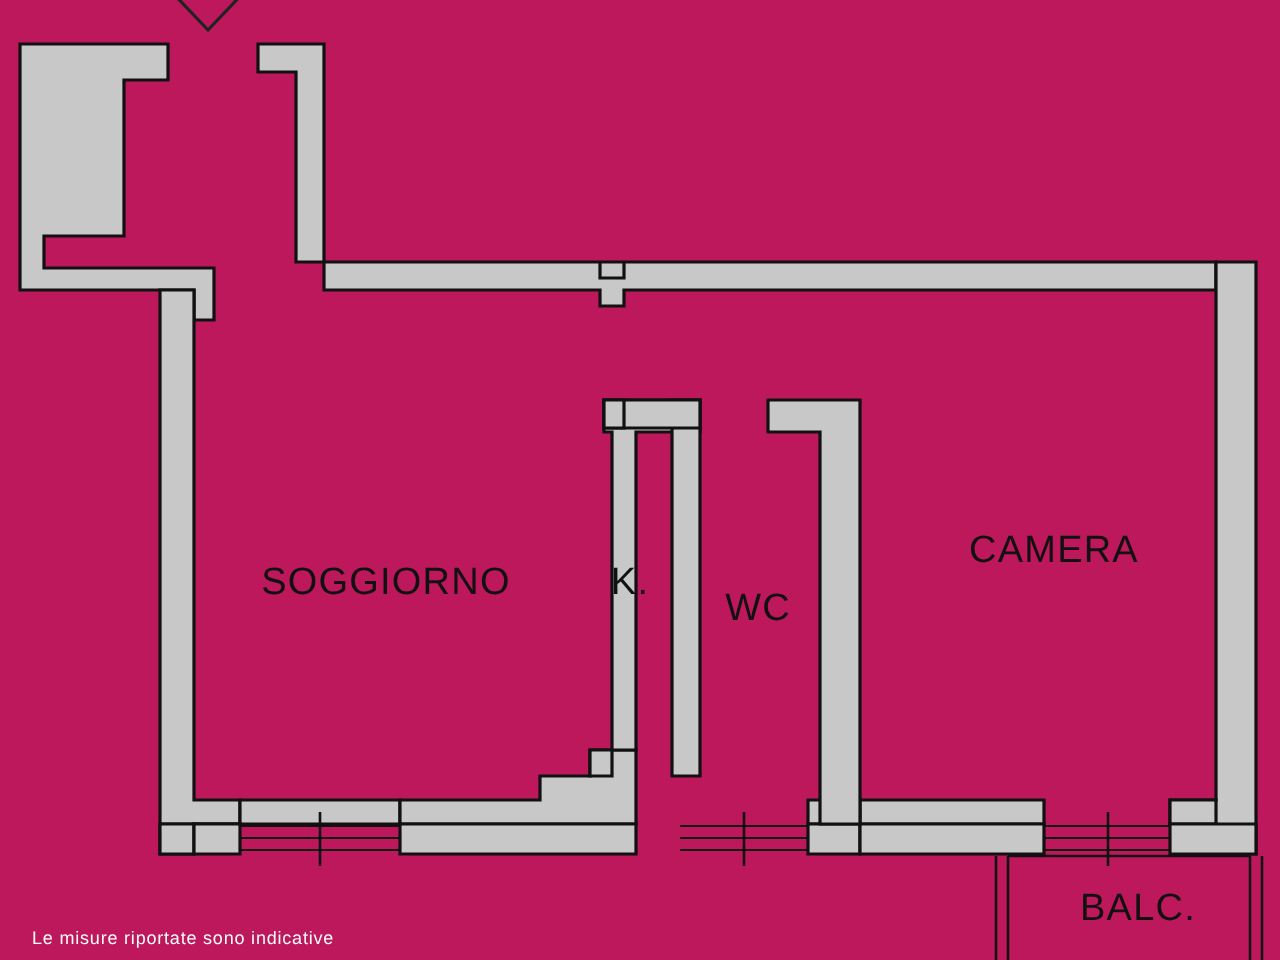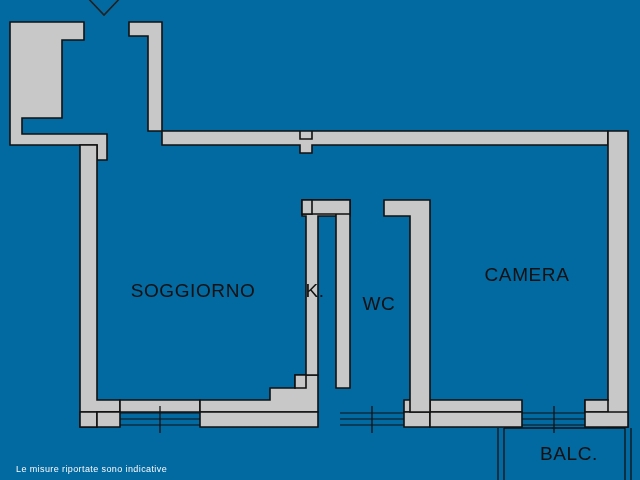--- a/index.html
+++ b/index.html
@@ -10,21 +10,21 @@
   body {
     width: 640px;
     height: 480px;
     overflow: hidden;
     font-family: "Liberation Sans", sans-serif;
   }
   #floorplan-root {
     position: relative;
     width: 640px;
     height: 480px;
-    background: #0369a1;
+    background: #be185d;
   }
   svg#plan {
     display: block;
     width: 640px;
     height: 480px;
   }
   .wall {
     fill: #c8c8c8;
     stroke: #111111;
     stroke-width: 1.6;

